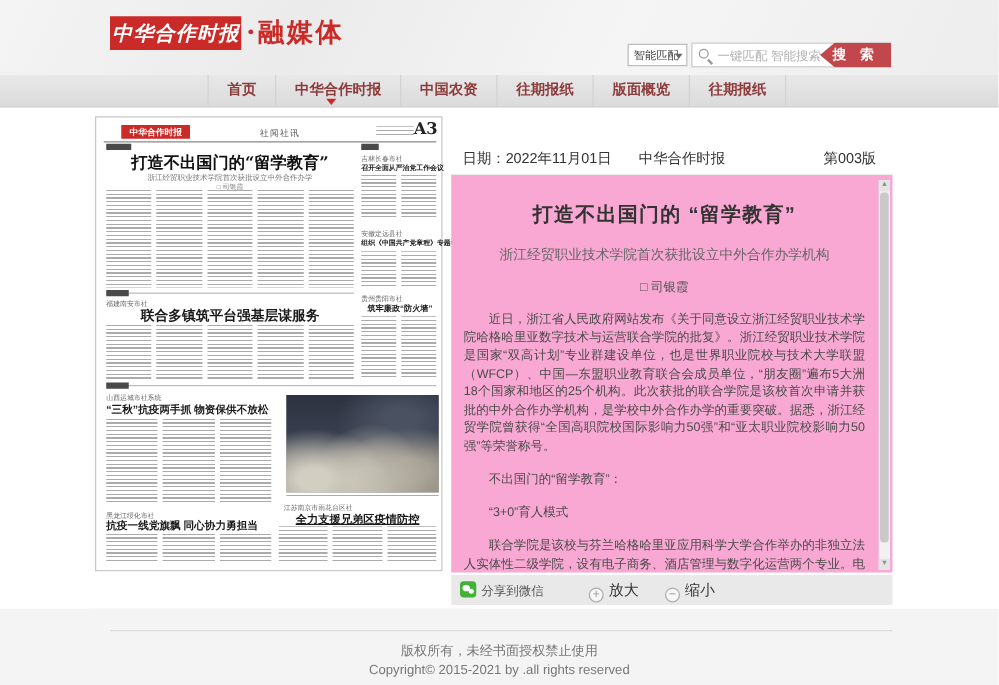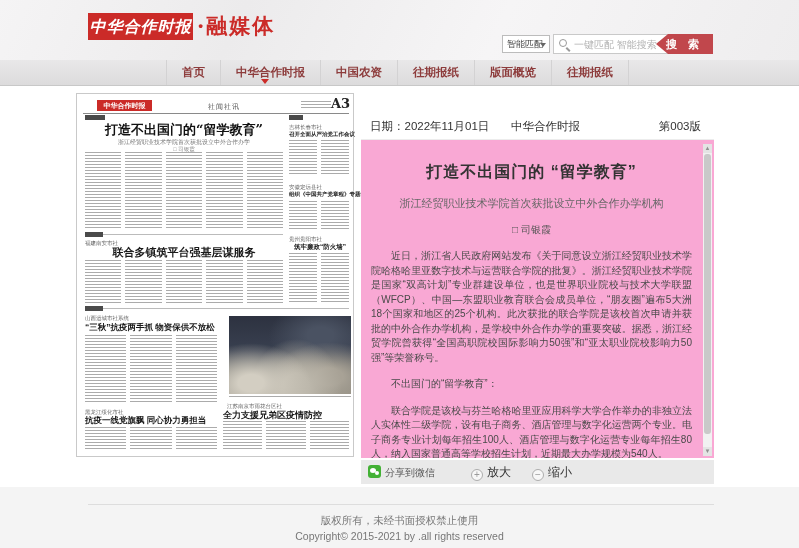--- a/index.html
+++ b/index.html
@@ -221,21 +221,21 @@
 
     <div class="np np-label" style="left:8px;top:315px;">黑龙江绥化市社</div>
     <div class="np np-head" style="left:8px;top:321px;width:132px;font-size:8.5px;">抗疫一线党旗飘 同心协力勇担当</div>
     <div class="ftcols" style="left:8px;top:333px;width:132px;height:24px;">
         <div class="ftcol"></div>
         <div class="ftcol"></div>
         <div class="ftcol"></div>
       </div>
 
     <div class="np np-label" style="left:150px;top:309px;">江苏南京市雨花台区社</div>
-    <div class="np np-head" style="left:146px;top:315px;width:126px;font-size:9px;">全力支援兄弟区疫情防控</div>
+    <div class="np np-head" style="left:146px;top:315px;width:126px;font-size:9px;text-align:center;text-decoration:underline;">全力支援兄弟区疫情防控</div>
     <div class="ftcols" style="left:146px;top:327px;width:126px;height:30px;">
         <div class="ftcol"></div>
         <div class="ftcol"></div>
         <div class="ftcol"></div>
       </div>
   </div>
 
   <div id="page-toolbar">
     <span id="pt-page">第003版：</span>
     <span id="pt-section">综合新闻/社闻社讯</span>
@@ -249,20 +249,21 @@
     <span id="date-label">日期：2022年11月01日</span>
     <span id="paper-name">中华合作时报</span>
     <span id="page-no">第003版</span>
   </div>
   <div id="article-body">
     <div id="article-title">打造不出国门的 “留学教育”</div>
     <div id="article-sub">浙江经贸职业技术学院首次获批设立中外合作办学机构</div>
     <div id="article-author">□ 司银霞</div>
     <p class="para">近日，浙江省人民政府网站发布《关于同意设立浙江经贸职业技术学院哈格哈里亚数字技术与运营联合学院的批复》。浙江经贸职业技术学院是国家“双高计划”专业群建设单位，也是世界职业院校与技术大学联盟（WFCP）、中国—东盟职业教育联合会成员单位，“朋友圈”遍布5大洲18个国家和地区的25个机构。此次获批的联合学院是该校首次申请并获批的中外合作办学机构，是学校中外合作办学的重要突破。据悉，浙江经贸学院曾获得“全国高职院校国际影响力50强”和“亚太职业院校影响力50强”等荣誉称号。</p>
     <p class="para">不出国门的“留学教育”：</p>
+    <p class="para">“3+0”育人模式</p>
     <p class="para">联合学院是该校与芬兰哈格哈里亚应用科学大学合作举办的非独立法人实体性二级学院，设有电子商务、酒店管理与数字化运营两个专业。电子商务专业计划每年招生100人、酒店管理与数字化运营专业每年招生80人，纳入国家普通高等学校招生计划，近期最大办学规模为540人。</p>
   </div>
   <div id="scrollbar">
     <div id="sb-up">▲</div>
     <div id="sb-thumb"></div>
     <div id="sb-down">▼</div>
   </div>
 
   <div id="article-toolbar">
     <span class="wechat-icon"></span>

